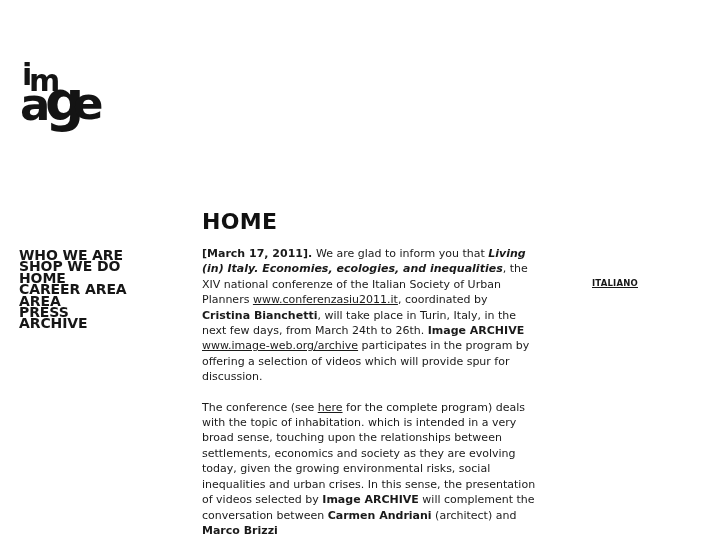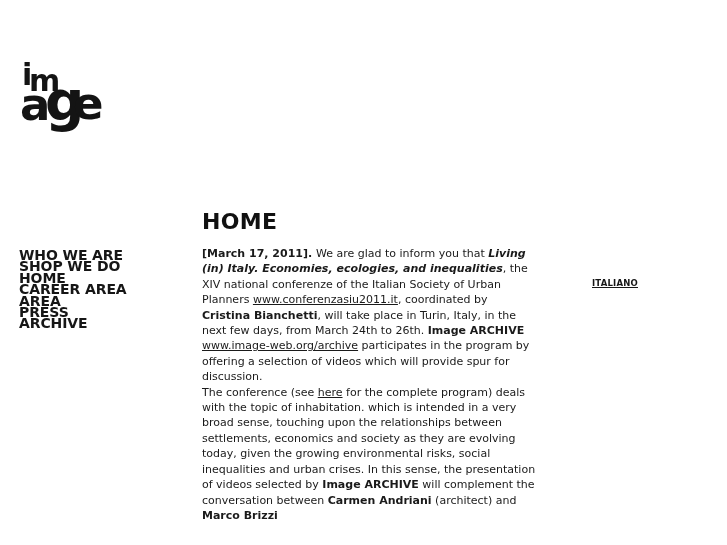--- a/index.html
+++ b/index.html
@@ -64,20 +64,21 @@
     width: 337px;
   }
   .main h1 {
     font-size: 22px;
     font-weight: bold;
     letter-spacing: 0.3px;
     color: #111111;
     line-height: 23px;
   }
   .para {
+    margin-top: 15px;
     font-size: 11px;
     line-height: 15.4px;
     color: #1a1a1a;
     text-align: left;
   }
   .para:first-of-type { margin-top: 13px; }
   .para a {
     color: #1a1a1a;
     text-decoration: underline;
     cursor: pointer;

